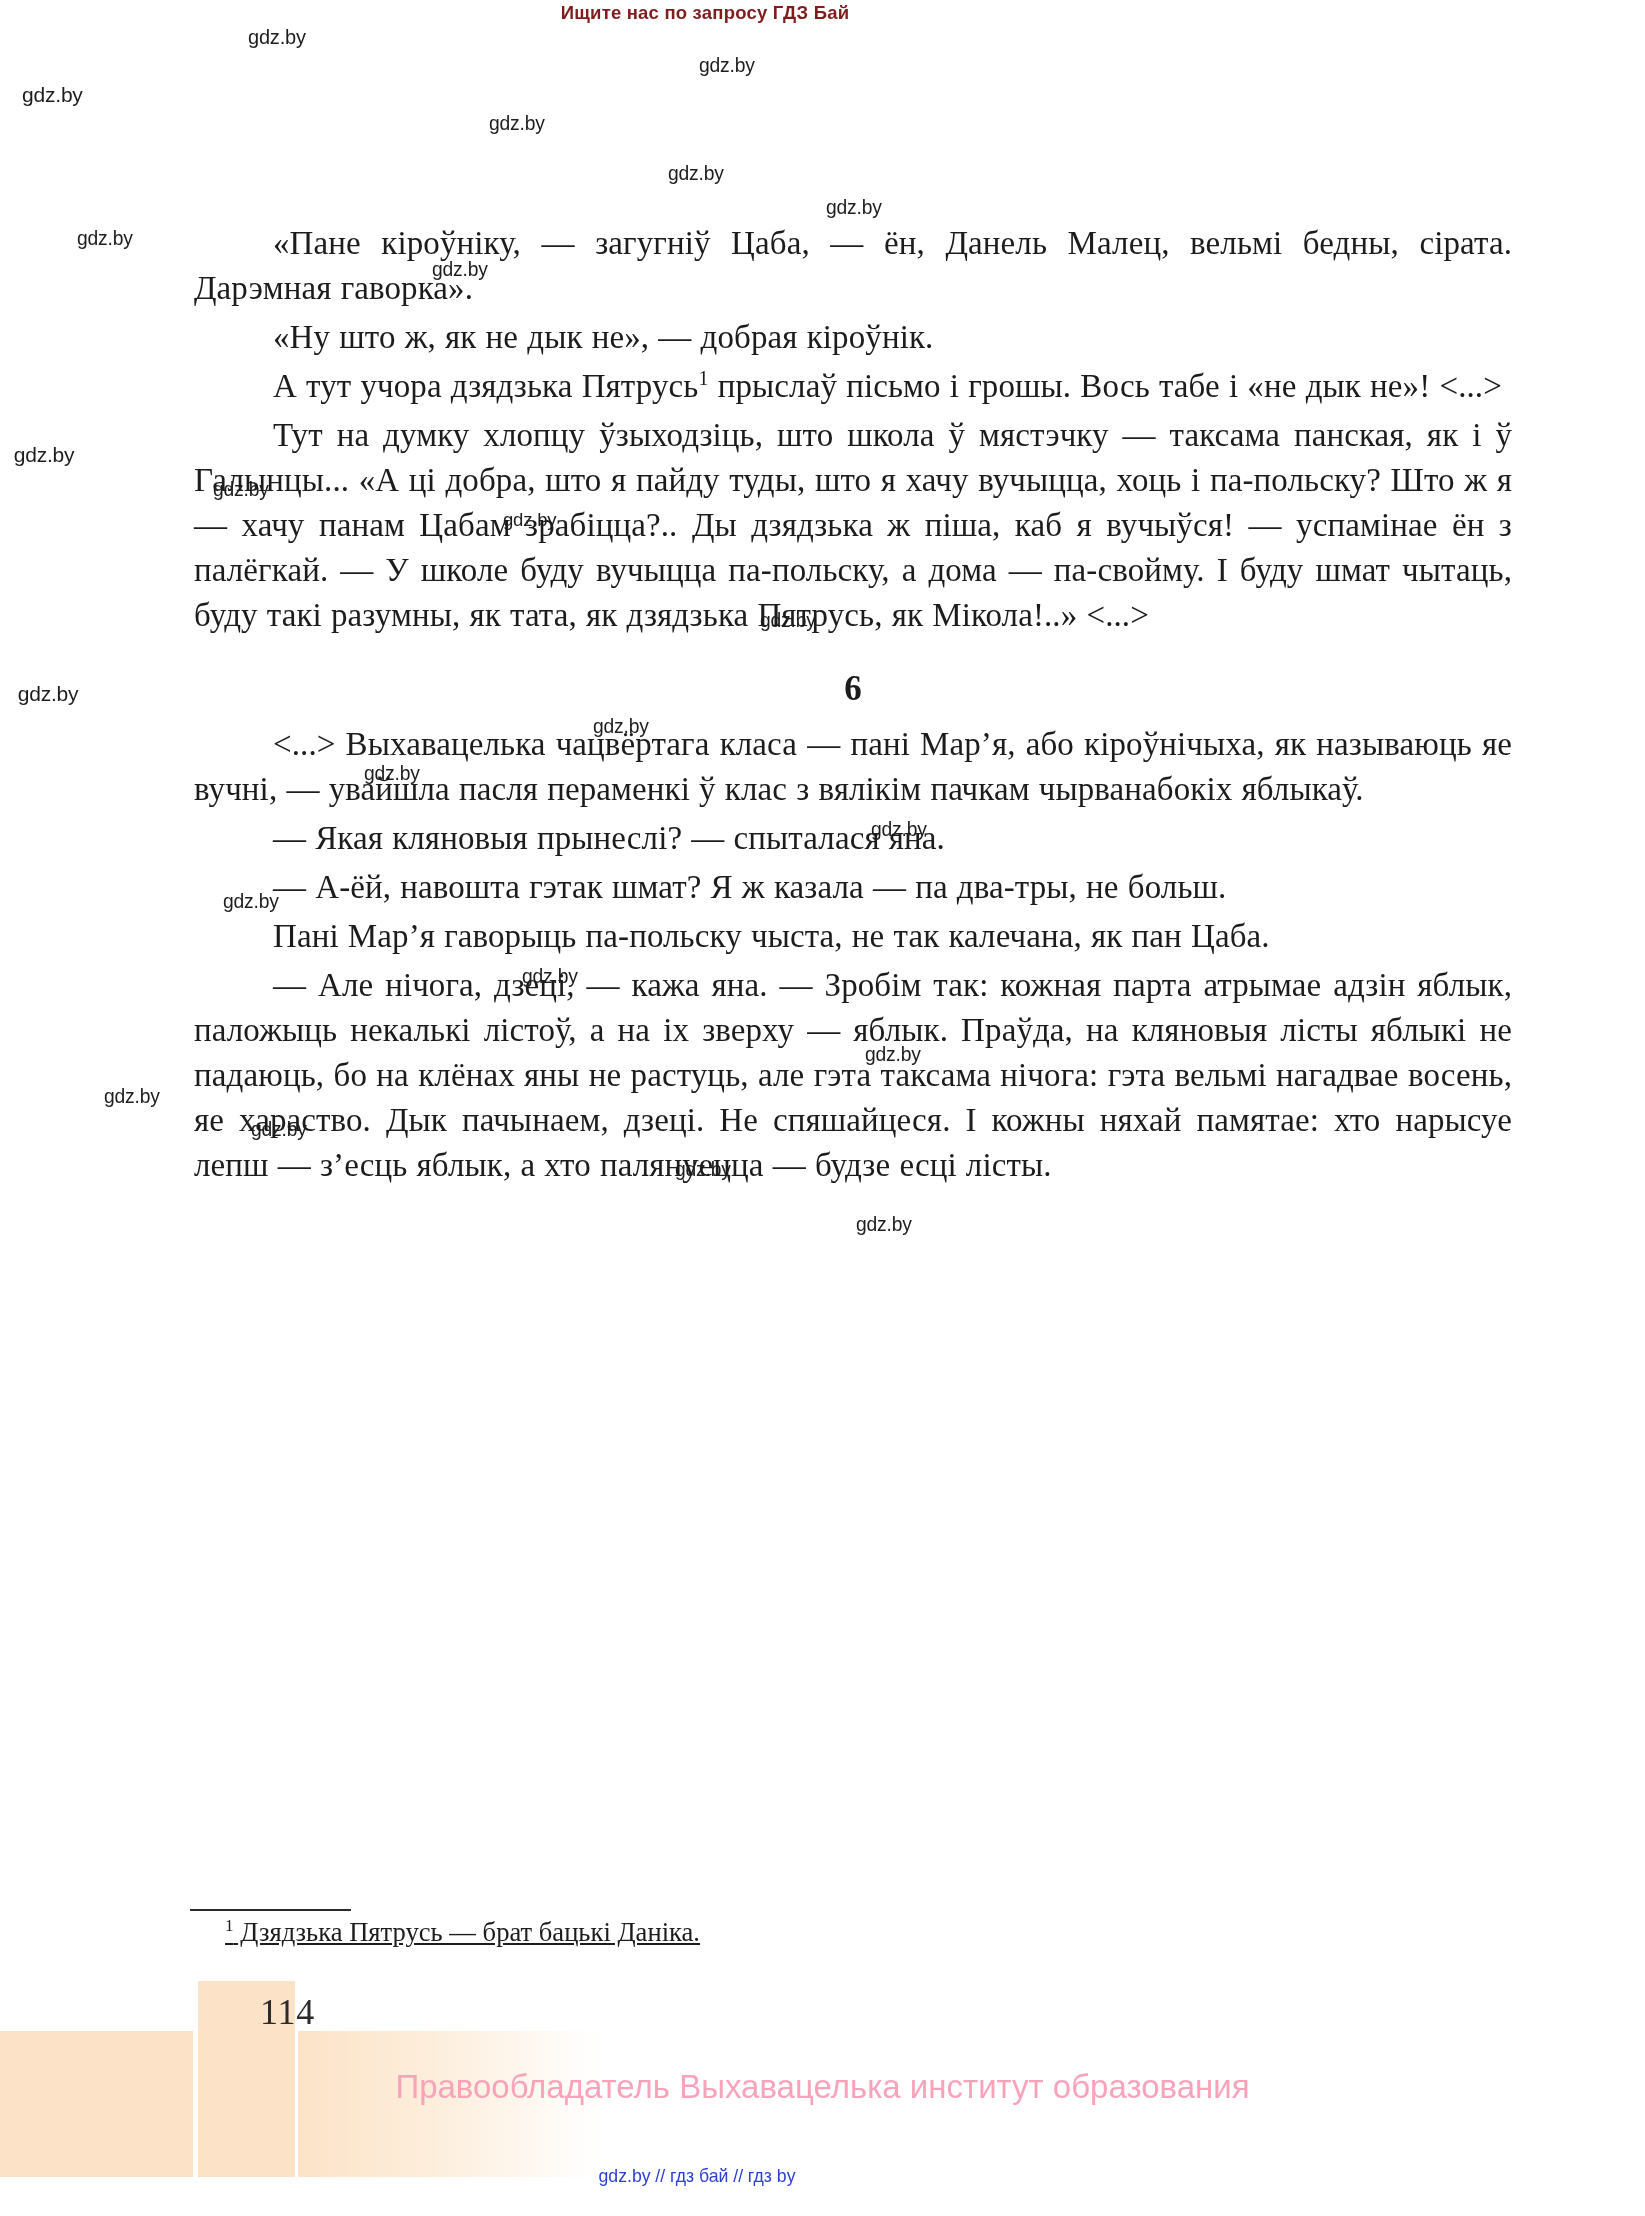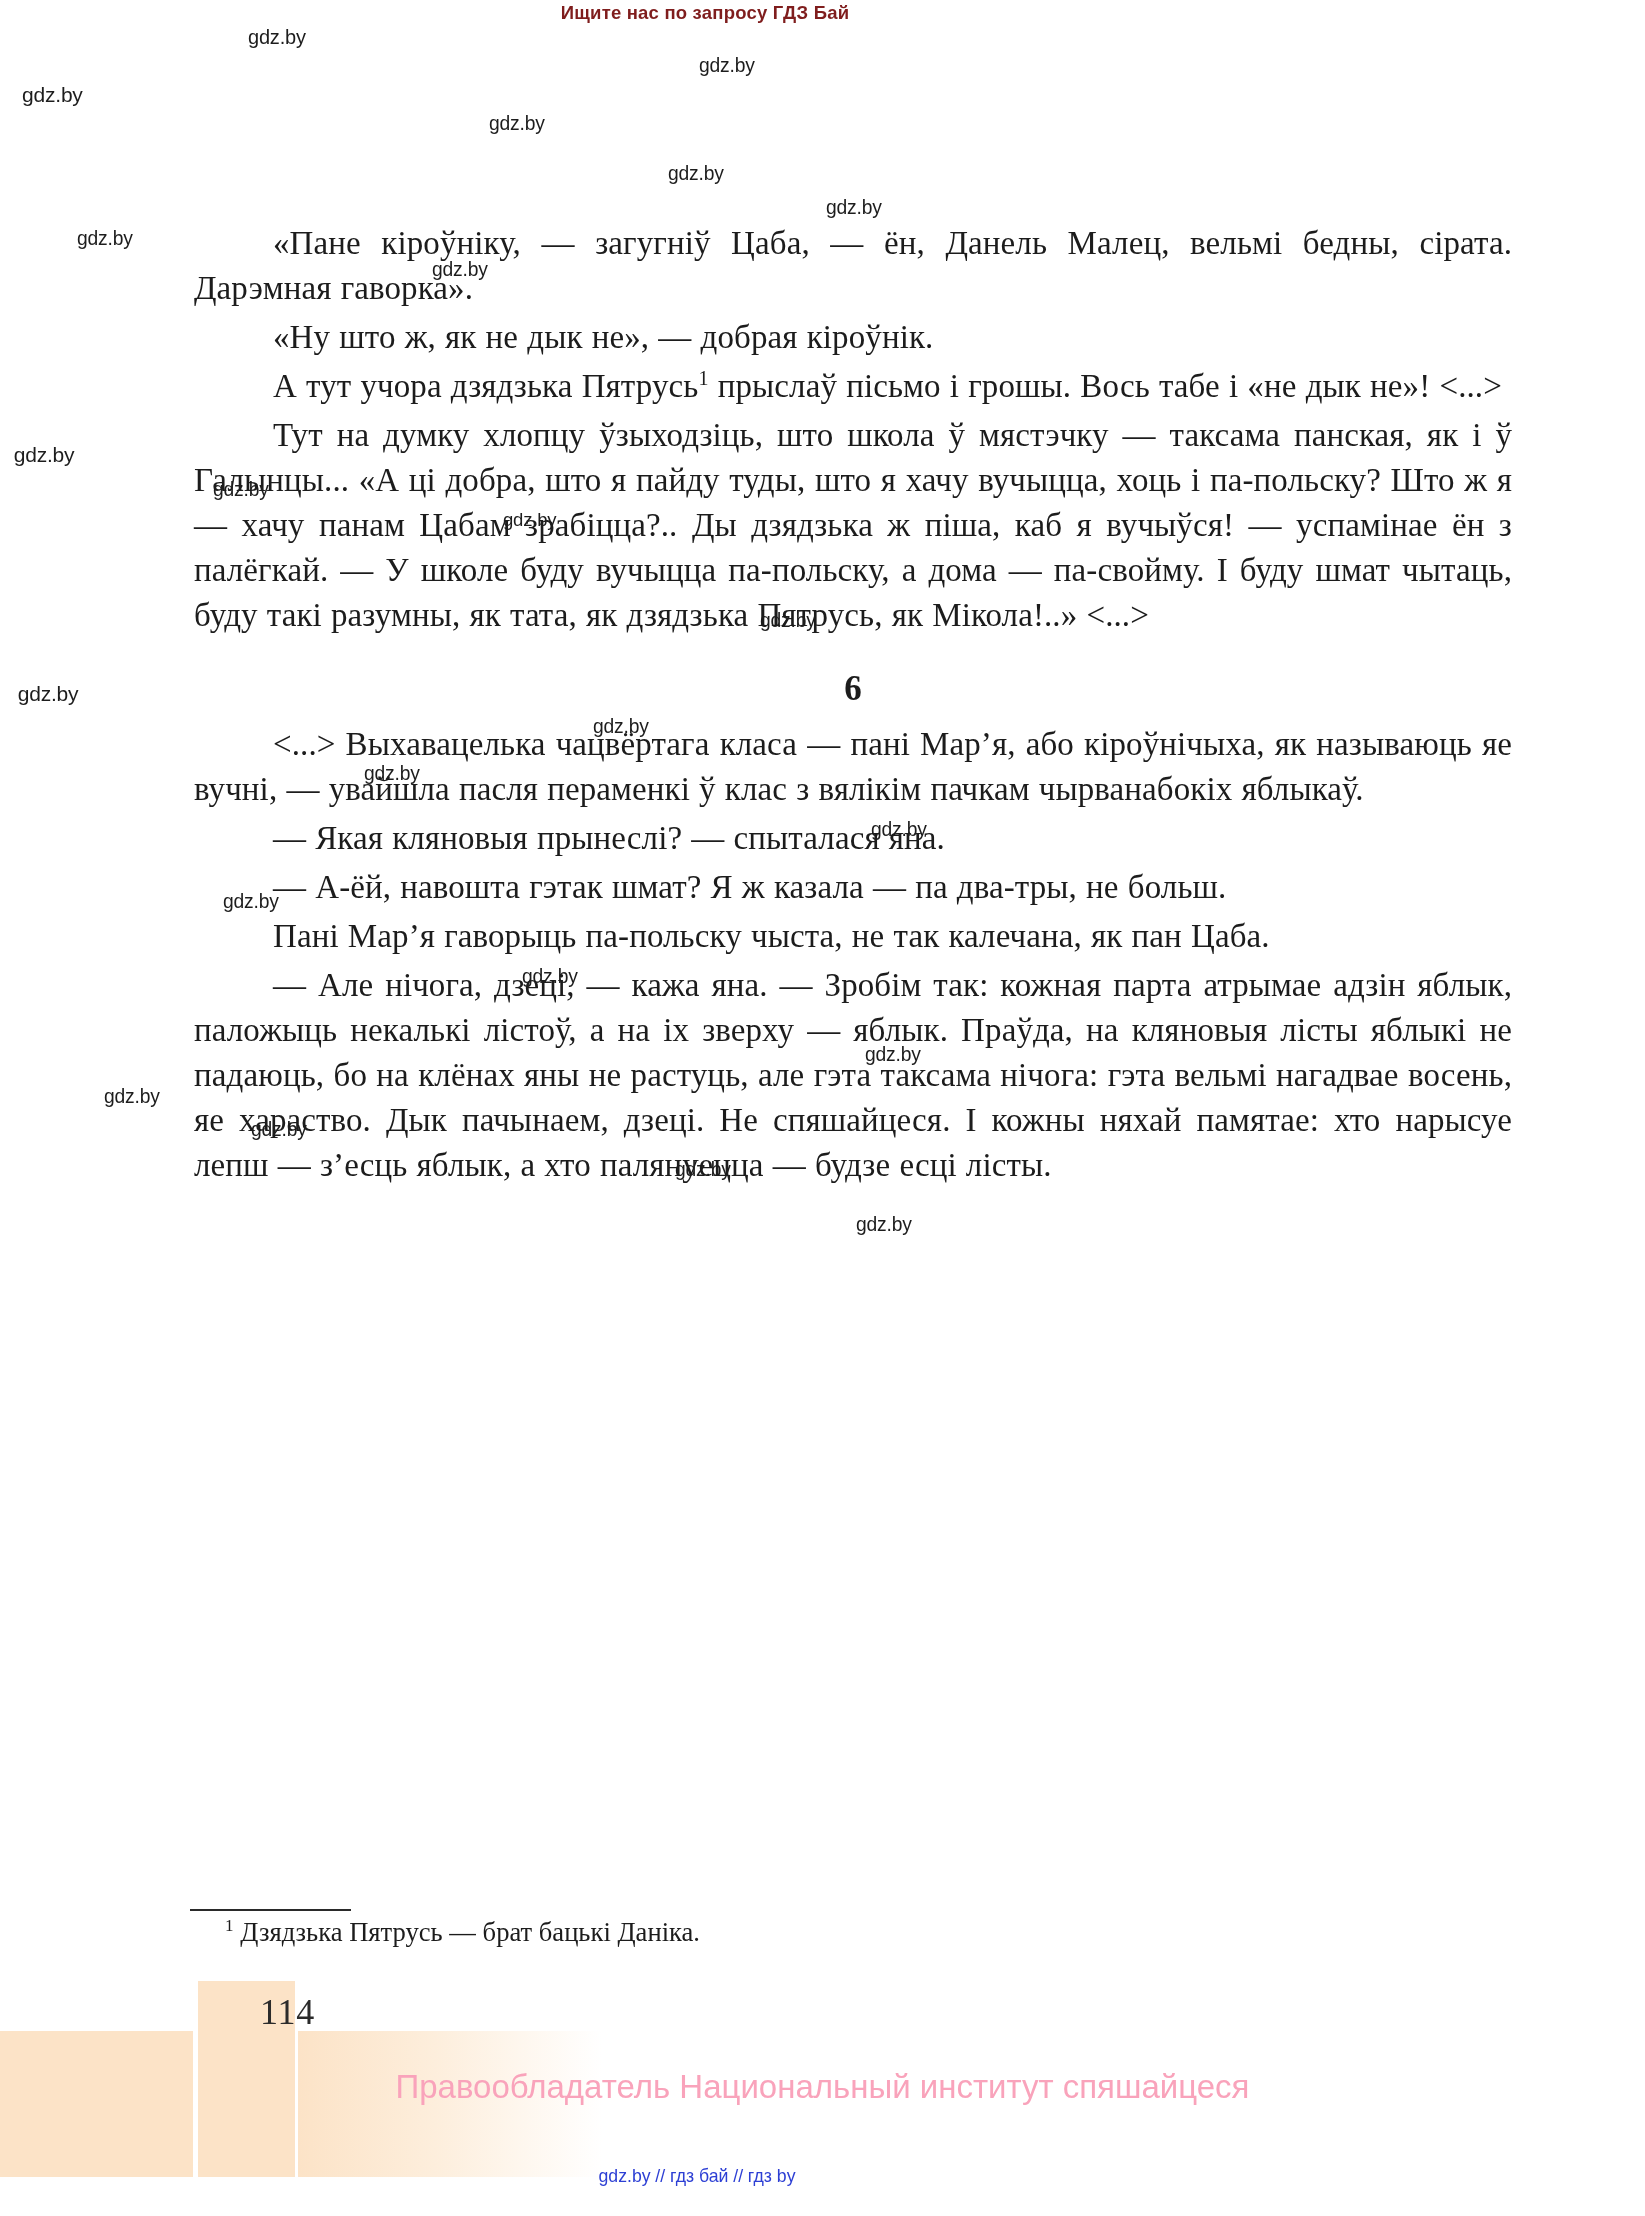--- a/index.html
+++ b/index.html
@@ -74,20 +74,21 @@
     vertical-align: super;
     line-height: 0;
   }
 
   
   #footnote-area {
     position: absolute;
     left: 190px;
     top: 1909px;
     width: 1326px;
+    text-decoration: underline;
   }
   #footnote-rule {
     width: 161px;
     height: 1.6px;
     background: #2a2a2a;
     margin: 0 0 4.8px 0;
   }
   #footnote-text {
     margin: 0;
     font-size: 26.6px;
@@ -218,16 +219,16 @@
   <div id="footnote-rule"></div>
   <p id="footnote-text"><sup>1</sup><span> Дзядзька Пятрусь — брат бацькі Даніка.</span></p>
 </div>
 
 <div class="orange-block" id="orange-wide"></div>
 <div class="orange-block" id="orange-tall"></div>
 <div class="orange-block" id="orange-fade"></div>
 
 <div id="page-number">114</div>
 
-<div id="copyright-watermark">Правообладатель Национальный институт спяшайцеся</div>
+<div id="copyright-watermark">Правообладатель Выхавацелька институт образования</div>
 
 <div id="bottom-links"><span>gdz.by</span><span>//</span><span>гдз бай</span><span>//</span><span>гдз by</span></div>
 
 
 </body></html>

